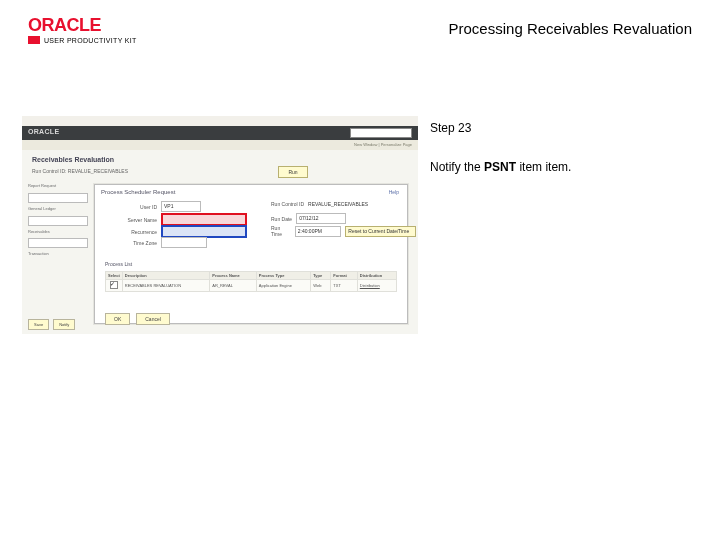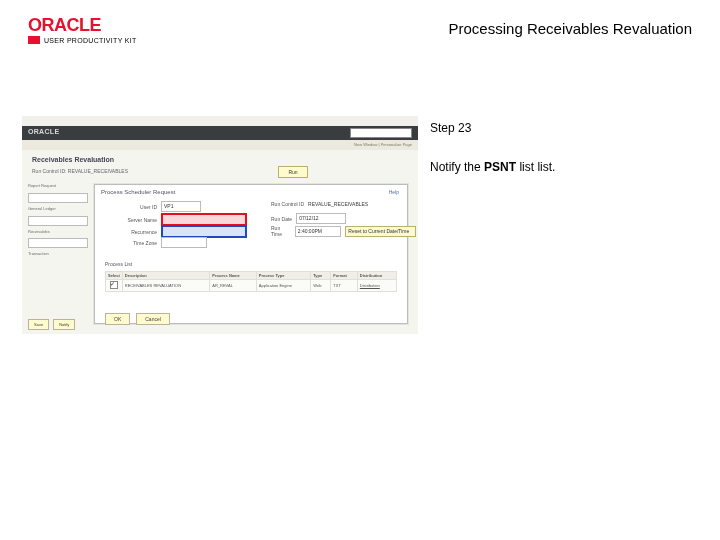--- a/index.html
+++ b/index.html
@@ -193,21 +193,21 @@
       <div class="upk-bar"></div>
       <div class="upk-text">USER PRODUCTIVITY KIT</div>
     </div>
   </div>
   <div class="doc-title">Processing Receivables Revaluation</div>
 </div>
 
 <div class="instruction-pane">
   <p>Step 23</p>
   <p>
-    <span>Notify the </span><b>PSNT</b><span> list list.</span>
+    <span>Notify the </span><b>PSNT</b><span> item item.</span>
   </p>
 </div>
 
 <div class="thumb">
   <div class="t-topnav"></div>
   <div class="t-brandbar">
     <span class="t-oracle">ORACLE</span>
     <span class="t-search"></span>
   </div>
   <div class="t-subnav">New Window | Personalize Page</div>

